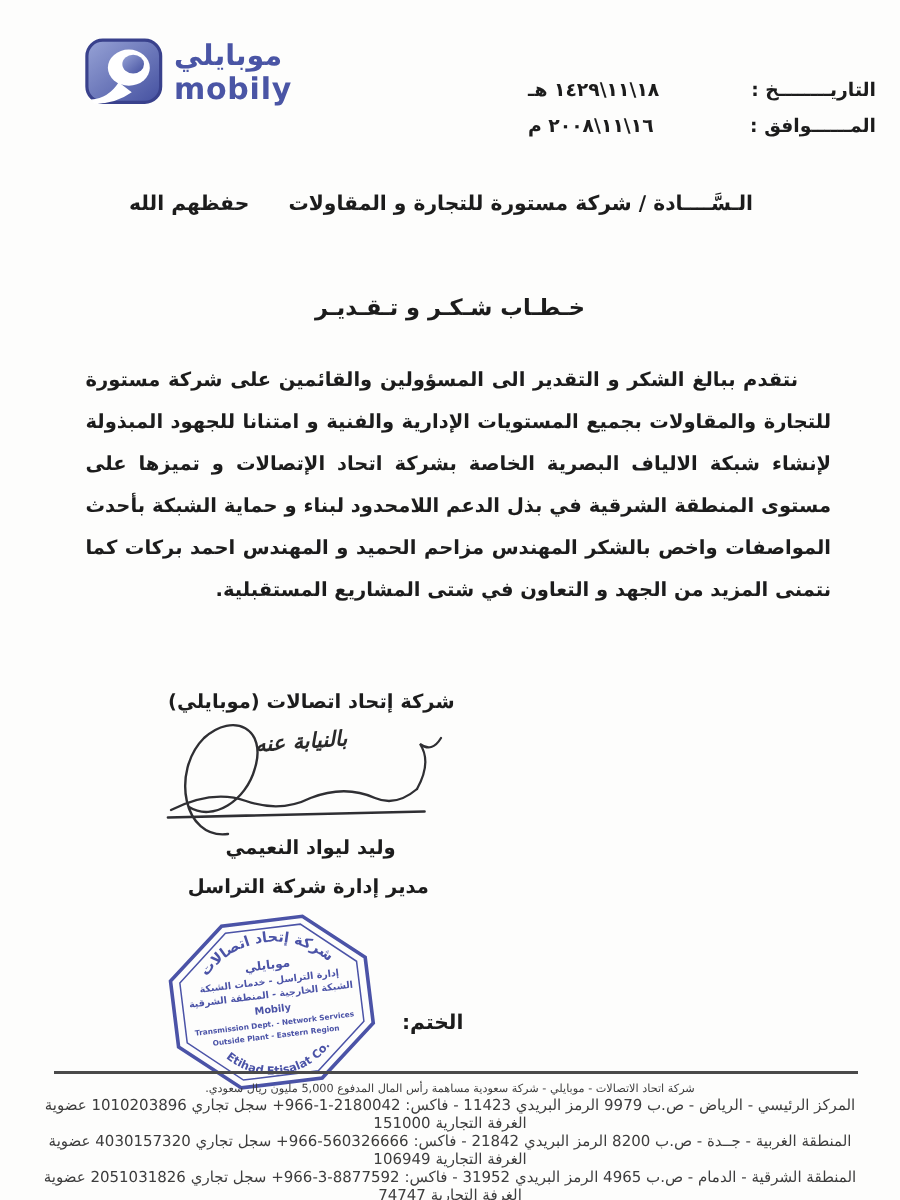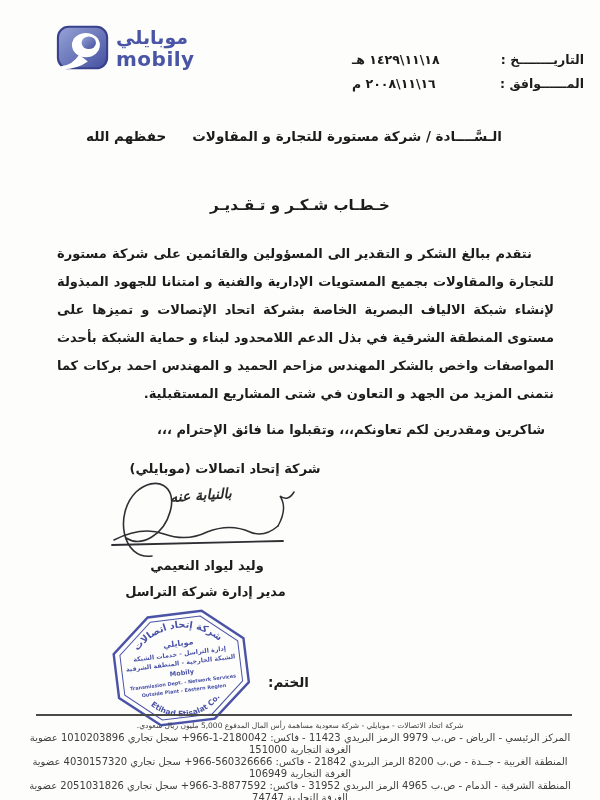--- a/index.html
+++ b/index.html
@@ -25,21 +25,21 @@
   
   .subject { position:absolute; top:196px; left:0; right:0; text-align:center;
              direction:rtl; font-size:15px; font-weight:700; letter-spacing:1px; }
   
   .body-text { position:absolute; top:240px; right:46px; left:57px; direction:rtl;
                text-align:justify; font-size:13px; font-weight:700; line-height:28px;
                text-indent:22px; }
   .closing { position:absolute; top:422px; right:55px; left:140px; direction:rtl;
              text-align:right; font-size:13px; font-weight:700; }
   
-  .sig-company { position:absolute; top:461px; left:112px; width:226px; text-align:center;
+  .sig-company { position:absolute; top:461px; left:112px; width:226px; text-align:left;
                  direction:rtl; font-size:13px; font-weight:700; }
   .on-behalf { position:absolute; top:487px; left:170px; direction:rtl; font-size:14px;
                font-weight:600; color:#2a2a2a; transform:rotate(-4deg); font-style:italic; }
   .sig-svg { position:absolute; top:468px; left:92px; }
   .sig-name { position:absolute; top:558px; left:118px; width:178px; text-align:center;
               direction:rtl; font-size:13px; font-weight:700; }
   .sig-title { position:absolute; top:584px; left:103px; width:205px; text-align:center;
                direction:rtl; font-size:13px; font-weight:700; }
   
   .seal-label { position:absolute; top:634px; left:268px; direction:rtl; font-size:13.5px;
@@ -91,21 +91,20 @@
   </div>
 
   <div class="addressee">
     <span>الـسَّــــادة / شركة مستورة للتجارة و المقاولات</span>
     <span>حفظهم الله</span>
   </div>
 
   <div class="subject">خـطـاب شـكـر و تـقـديـر</div>
 
   <p class="body-text">نتقدم ببالغ الشكر و التقدير الى المسؤولين والقائمين على شركة مستورة للتجارة والمقاولات بجميع المستويات الإدارية والفنية و امتنانا للجهود المبذولة لإنشاء شبكة الالياف البصرية الخاصة بشركة اتحاد الإتصالات و تميزها على مستوى المنطقة الشرقية في بذل الدعم اللامحدود لبناء و حماية الشبكة بأحدث المواصفات واخص بالشكر المهندس مزاحم الحميد و المهندس احمد بركات كما نتمنى المزيد من الجهد و التعاون في شتى المشاريع المستقبلية.</p>
-  <div class="closing">شاكرين ومقدرين لكم تعاونكم،،، وتقبلوا منا فائق الإحترام ،،،</div>
 
   <div class="sig-company">شركة إتحاد اتصالات (موبايلي)</div>
   <div class="on-behalf">بالنيابة عنه</div>
 
   <svg class="sig-svg" width="205" height="100" viewBox="0 0 205 100">
     <g fill="none" stroke="#2f2f33" stroke-linecap="round">
       <path stroke-width="1.6" d="M 60,88 C 30,92 22,46 44,24 C 64,6 86,18 78,44 C 72,66 50,80 34,70"></path>
       <path stroke-width="1.5" d="M 22,72 Q 50,58 72,66 Q 95,74 115,64 Q 138,55 158,64 Q 172,70 186,58"></path>
       <path stroke-width="1.5" d="M 186,58 q 10,-18 2,-30 q 8,6 14,-4"></path>
       <path stroke-width="1.8" d="M 20,77 L 191,73"></path>

